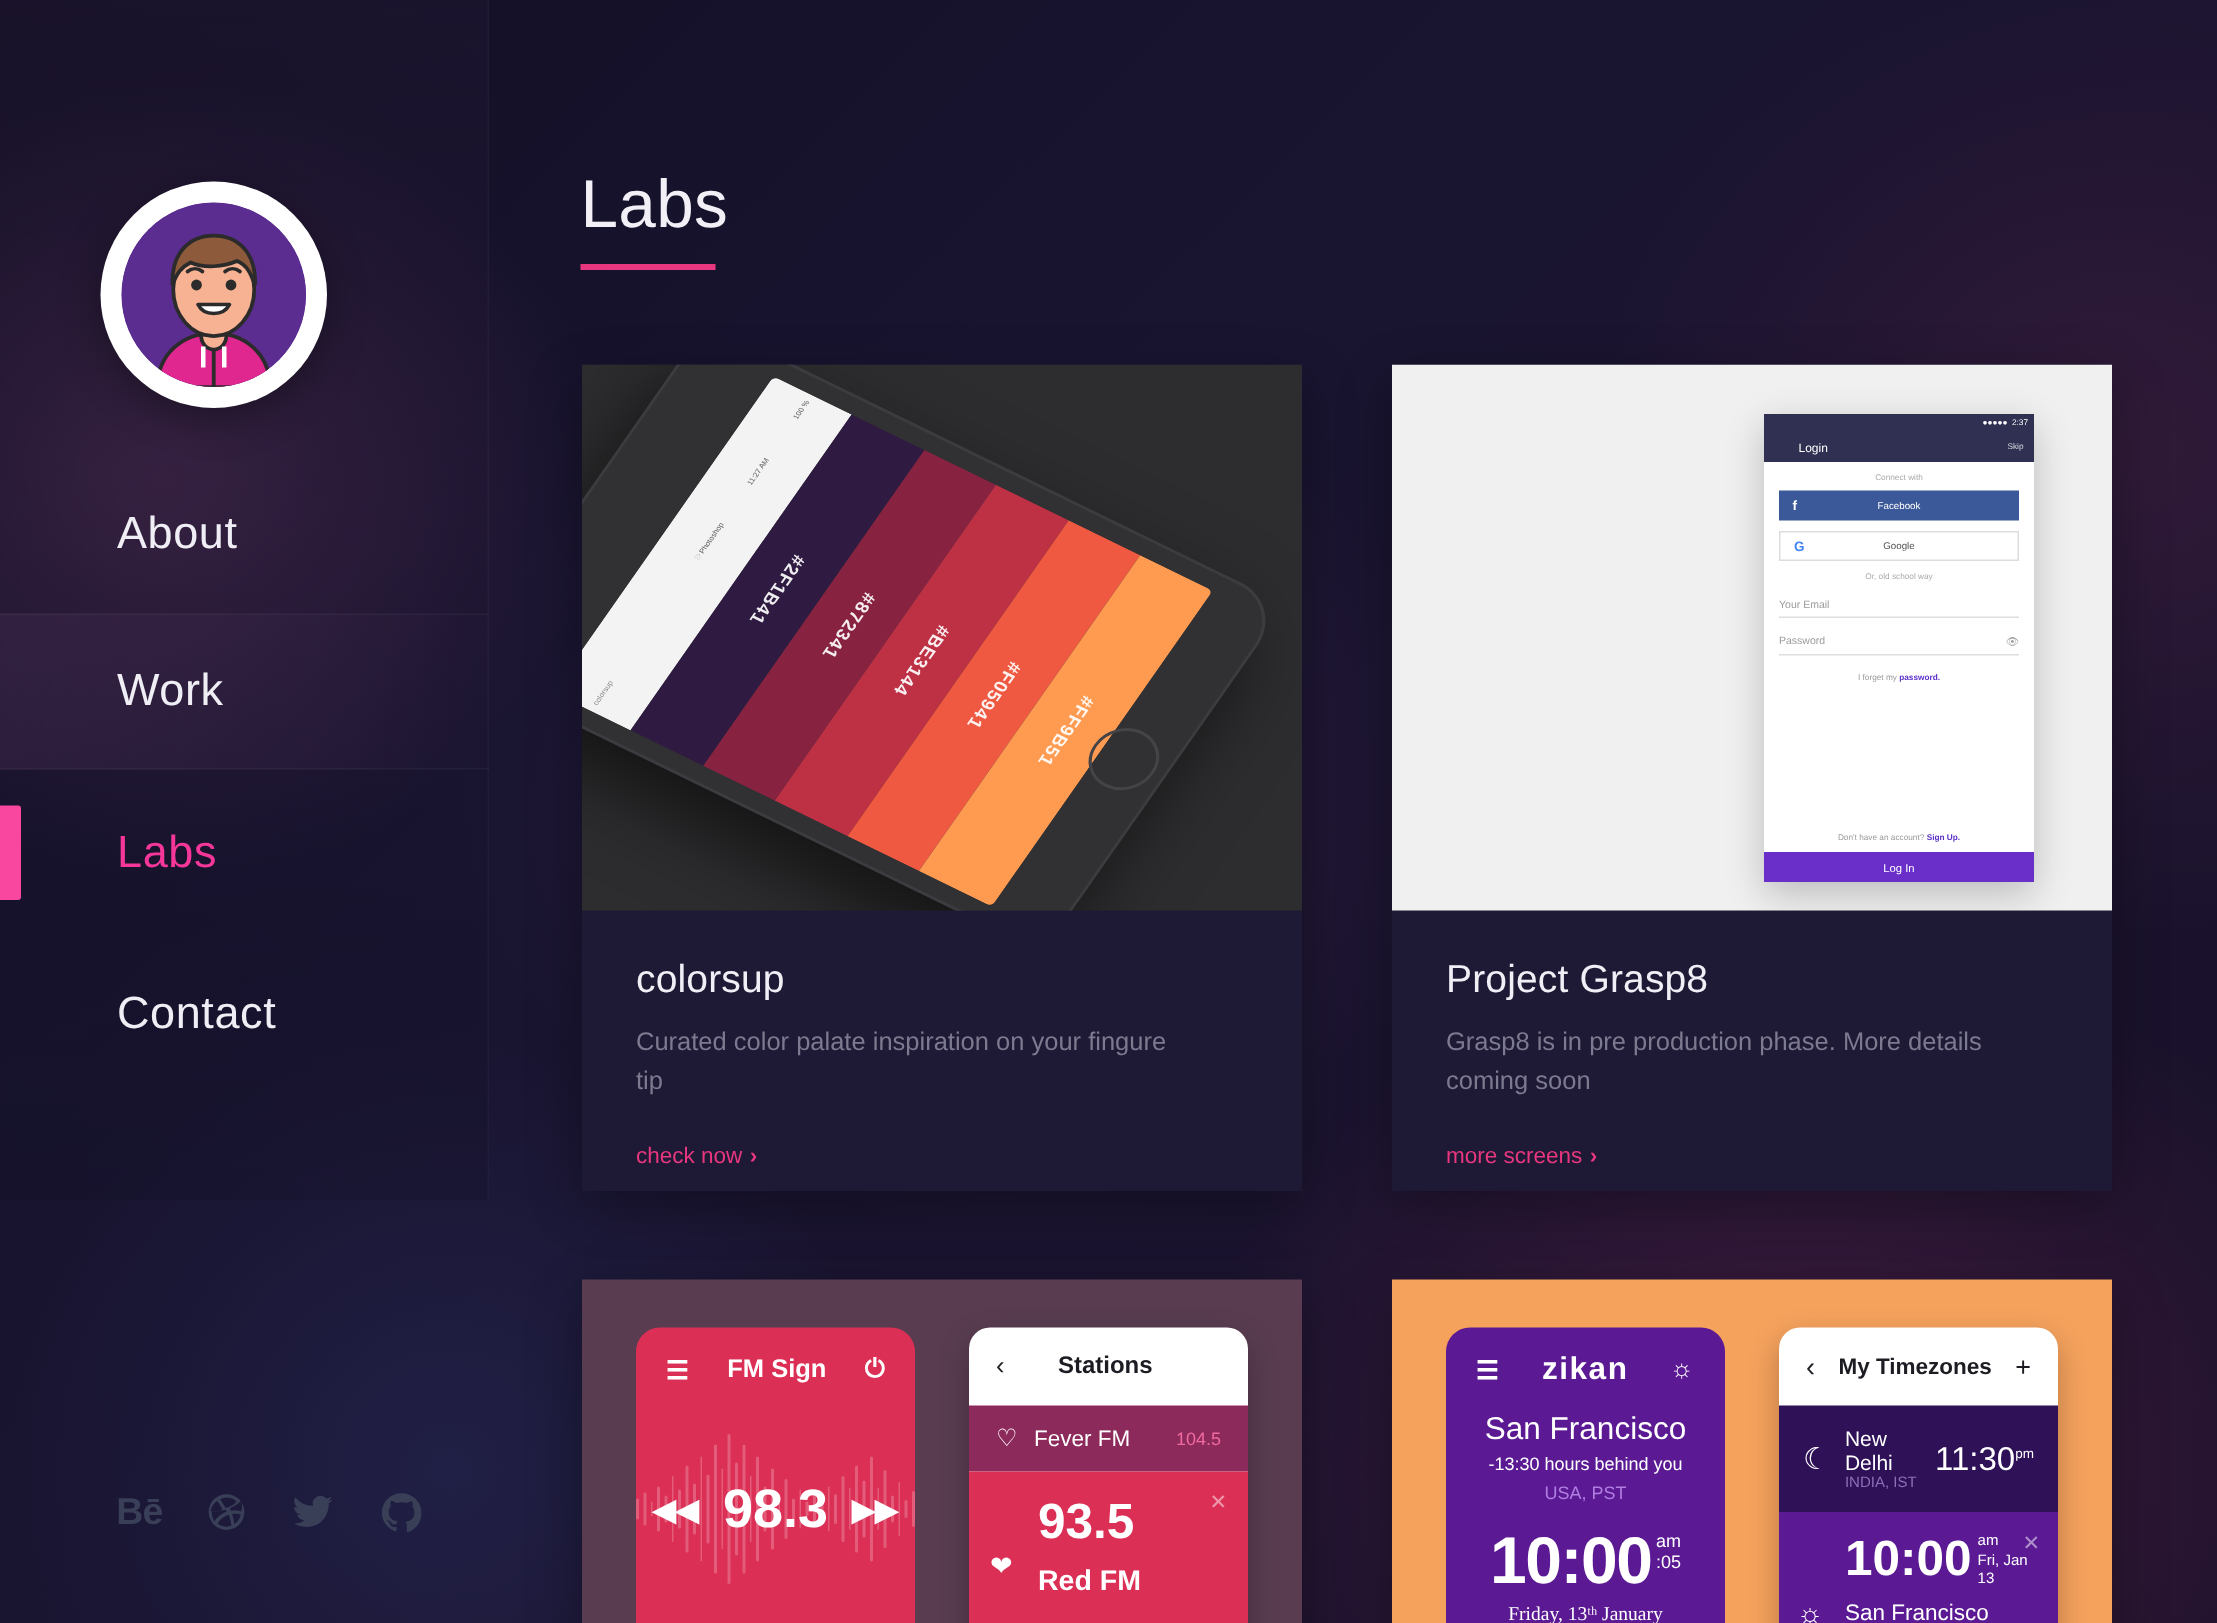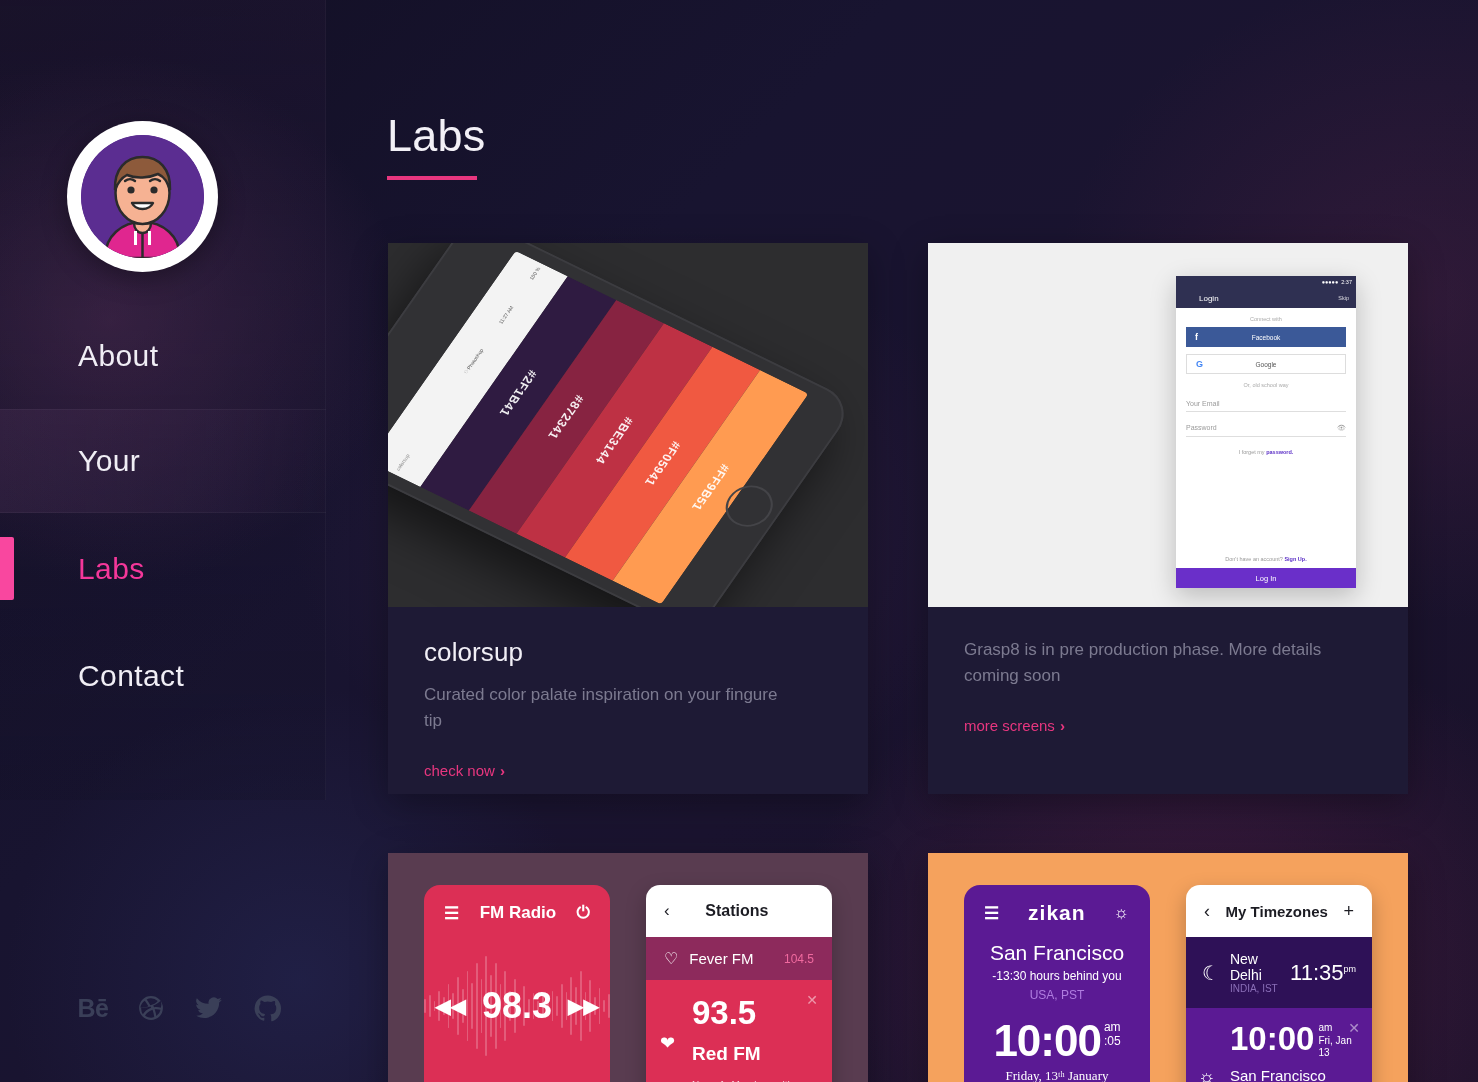--- a/index.html
+++ b/index.html
@@ -327,21 +327,21 @@
         </svg>
       </div>
     </div>
 
     <div id="active-bar"></div>
 
     <div class="nav-item" id="nav-about">
       <span>About</span>
     </div>
     <div class="nav-item hl" id="nav-work">
-      <span>Your</span>
+      <span>Work</span>
     </div>
     <div class="nav-item active" id="nav-labs">
       <span>Labs</span>
     </div>
     <div class="nav-item" id="nav-contact">
       <span>Contact</span>
     </div>
 
     <div id="socials">
       <div class="social" id="soc-behance">Bē</div>
@@ -435,33 +435,34 @@
           <div id="g8-forgot">
             <span>I forget my </span><b>password.</b>
           </div>
           <div id="g8-signup">
             <span>Don't have an account? </span><b>Sign Up.</b>
           </div>
           <div id="g8-login-btn">Log In</div>
         </div>
       </div>
       <div class="card-body">
+        <div class="card-title">Project Grasp8</div>
         <div class="card-desc">Grasp8 is in pre production phase. More details coming soon</div>
         <div class="card-link">
           <span>more screens</span>
           <span class="chev">›</span>
         </div>
       </div>
     </div>
 
     <div class="card" id="card-radio">
       <div id="radio-phone">
         <div id="radio-topbar">
           <span>☰</span>
-          <span>FM Radio</span>
+          <span>FM Sign</span>
           <span>⏻</span>
         </div>
         <div id="radio-wave">
           <div class="bars" id="wavebars">
               <i style="height: 14px;"></i>
               <i style="height: 22px;"></i>
               <i style="height: 10px;"></i>
               <i style="height: 30px;"></i>
               <i style="height: 18px;"></i>
               <i style="height: 44px;"></i>
@@ -559,21 +560,21 @@
           <span>My Timezones</span>
           <span class="plus">+</span>
         </div>
         <div id="tz-delhi">
           <span class="moon">☾</span>
           <span>
             <span class="nm" style="display:block">New Delhi</span>
             <span class="zn" style="display:block">INDIA, IST</span>
           </span>
           <span class="tm">
-            <span>11:35</span><sup>pm</sup>
+            <span>11:30</span><sup>pm</sup>
           </span>
         </div>
         <div id="tz-sf">
           <span class="sun">☼</span>
           <span class="cls">✕</span>
           <span class="row1">
             <span class="big">10:00</span>
             <span class="sm">
               <span style="display:block">am</span>
               <span style="display:block">Fri, Jan 13</span>

